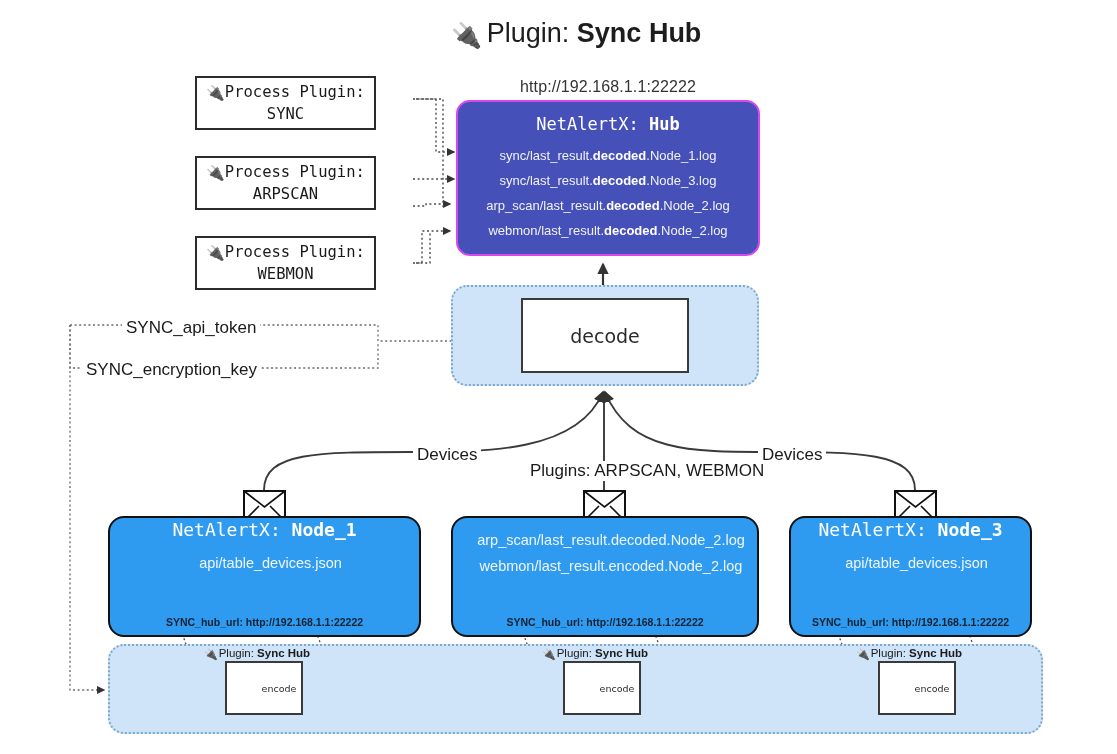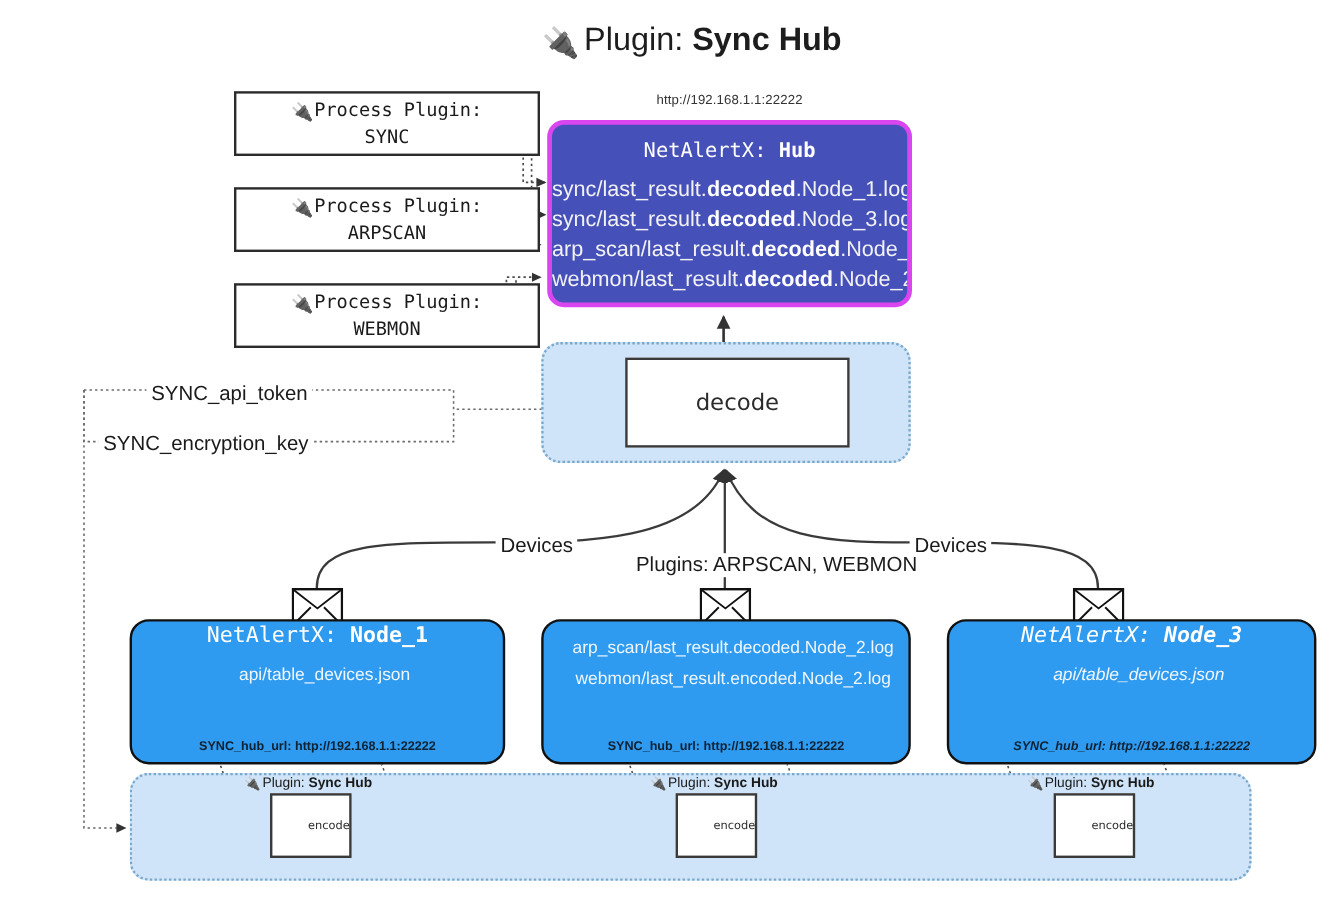--- a/index.html
+++ b/index.html
@@ -9,79 +9,79 @@
   #svg-layer{position:absolute;left:0;top:0;width:1117px;height:754px;pointer-events:none;}
 
   
   .title-bar{position:absolute;left:0;top:16px;width:1117px;text-align:center;
              font-size:27px;line-height:34px;color:#1d1d1d;}
   .title-bar .plug{font-size:25px;margin-right:4px;vertical-align:-2px;}
   .title-bar .t-light{font-weight:400;}
   .title-bar .t-bold{font-weight:700;}
 
   .hub-url{position:absolute;left:438px;top:78px;width:304px;text-align:center;
-           font-size:11px;color:#333;letter-spacing:.1px;}
-
-  
-  .proc-box{position:absolute;width:255px;height:54px;background:#ffffff;
+           font-size:16px;color:#333;letter-spacing:.1px;}
+
+  
+  .proc-box{position:absolute;width:181px;height:54px;background:#ffffff;
             border:2px solid #2b2b2b;box-sizing:border-box;
             font-family:"DejaVu Sans Mono","Liberation Mono",monospace;
             font-size:15.5px;line-height:21px;color:#1a1a1a;
             display:flex;flex-direction:column;align-items:center;justify-content:center;}
   .proc-box .l1{white-space:nowrap;}
   .proc-box .l1 .plug{font-family:"DejaVu Sans",sans-serif;font-size:15px;vertical-align:-1px;}
   .proc-box .l2{white-space:nowrap;}
   #proc-0{left:177px;top:76px;}
   #proc-1{left:177px;top:156px;}
   #proc-2{left:177px;top:236px;}
 
   
   .hub-box{position:absolute;left:438px;top:100px;width:304px;height:156px;
-           background:#4550b8;border:4px solid #d946ef;border-radius:14px;
+           background:#4550b8;border:2px solid #d946ef;border-radius:14px;
            box-sizing:border-box;color:#fff;overflow:hidden;}
   .hub-title{font-family:"DejaVu Sans Mono","Liberation Mono",monospace;
              font-size:17px;line-height:22px;text-align:center;margin-top:11px;
              white-space:nowrap;}
   .hub-title .b{font-weight:700;}
   .hub-lines{margin-top:8px;}
-  .hub-line{font-size:18px;line-height:25px;white-space:nowrap;
+  .hub-line{font-size:13px;line-height:25px;text-align:center;white-space:nowrap;
             color:#f2f2f5;}
   .hub-line b{font-weight:700;color:#ffffff;}
 
   
   .lb-panel{position:absolute;background:#cfe4f8;border:2px dotted #7aa7cc;
             border-radius:16px;box-sizing:border-box;}
   #decode-panel{left:433px;top:285px;width:308px;height:101px;}
   #encode-panel{left:90px;top:644px;width:935px;height:90px;}
 
   
   .white-box{position:absolute;background:#ffffff;border:2px solid #3a3a3a;
              box-sizing:border-box;display:flex;align-items:center;justify-content:center;
              font-family:"DejaVu Sans","Liberation Sans",sans-serif;color:#2b2b2b;}
-  #decode-box{left:503px;top:298px;width:187px;height:75px;font-size:19px;}
-  .encode-box{width:68px;height:54px;font-size:9.5px;top:661px;padding-left:30px;}
+  #decode-box{left:503px;top:298px;width:168px;height:75px;font-size:19px;}
+  .encode-box{width:78px;height:54px;font-size:9.5px;top:661px;padding-left:30px;}
   #encode-0{left:207px;}
   #encode-1{left:545px;}
   #encode-2{left:860px;}
 
   .plugin-tag{position:absolute;font-size:11.5px;line-height:14px;white-space:nowrap;
               color:#1a1a1a;top:646px;}
   .plugin-tag .plug{font-size:11px;vertical-align:-1px;margin-right:1px;}
   .plugin-tag b{font-weight:700;}
   #ptag-0{left:186px;}
   #ptag-1{left:524px;}
   #ptag-2{left:838px;}
 
   
   .node-box{position:absolute;background:#2f9bf0;border:2.5px solid #111;
             border-radius:16px;box-sizing:border-box;color:#fff;overflow:hidden;
             top:516px;height:121px;}
   #node-0{left:90px;width:313px;}
   #node-1{left:433px;width:308px;}
-  #node-2{left:771px;width:308px;font-style:italic;}
+  #node-2{left:771px;width:243px;}
   .node-title{font-family:"DejaVu Sans Mono","Liberation Mono",monospace;
               font-size:18px;line-height:23px;text-align:center;
               white-space:nowrap;}
   .node-title .b{font-weight:700;}
   .node-lines{margin-top:9px;padding-left:12px;}
   .node-line{font-size:14.5px;line-height:26px;text-align:center;white-space:nowrap;
              color:#eef6fe;}
   .node-foot{position:absolute;left:0;bottom:7px;width:100%;text-align:center;
              font-size:10.5px;color:#0f2233;white-space:nowrap;font-weight:600;}
 

